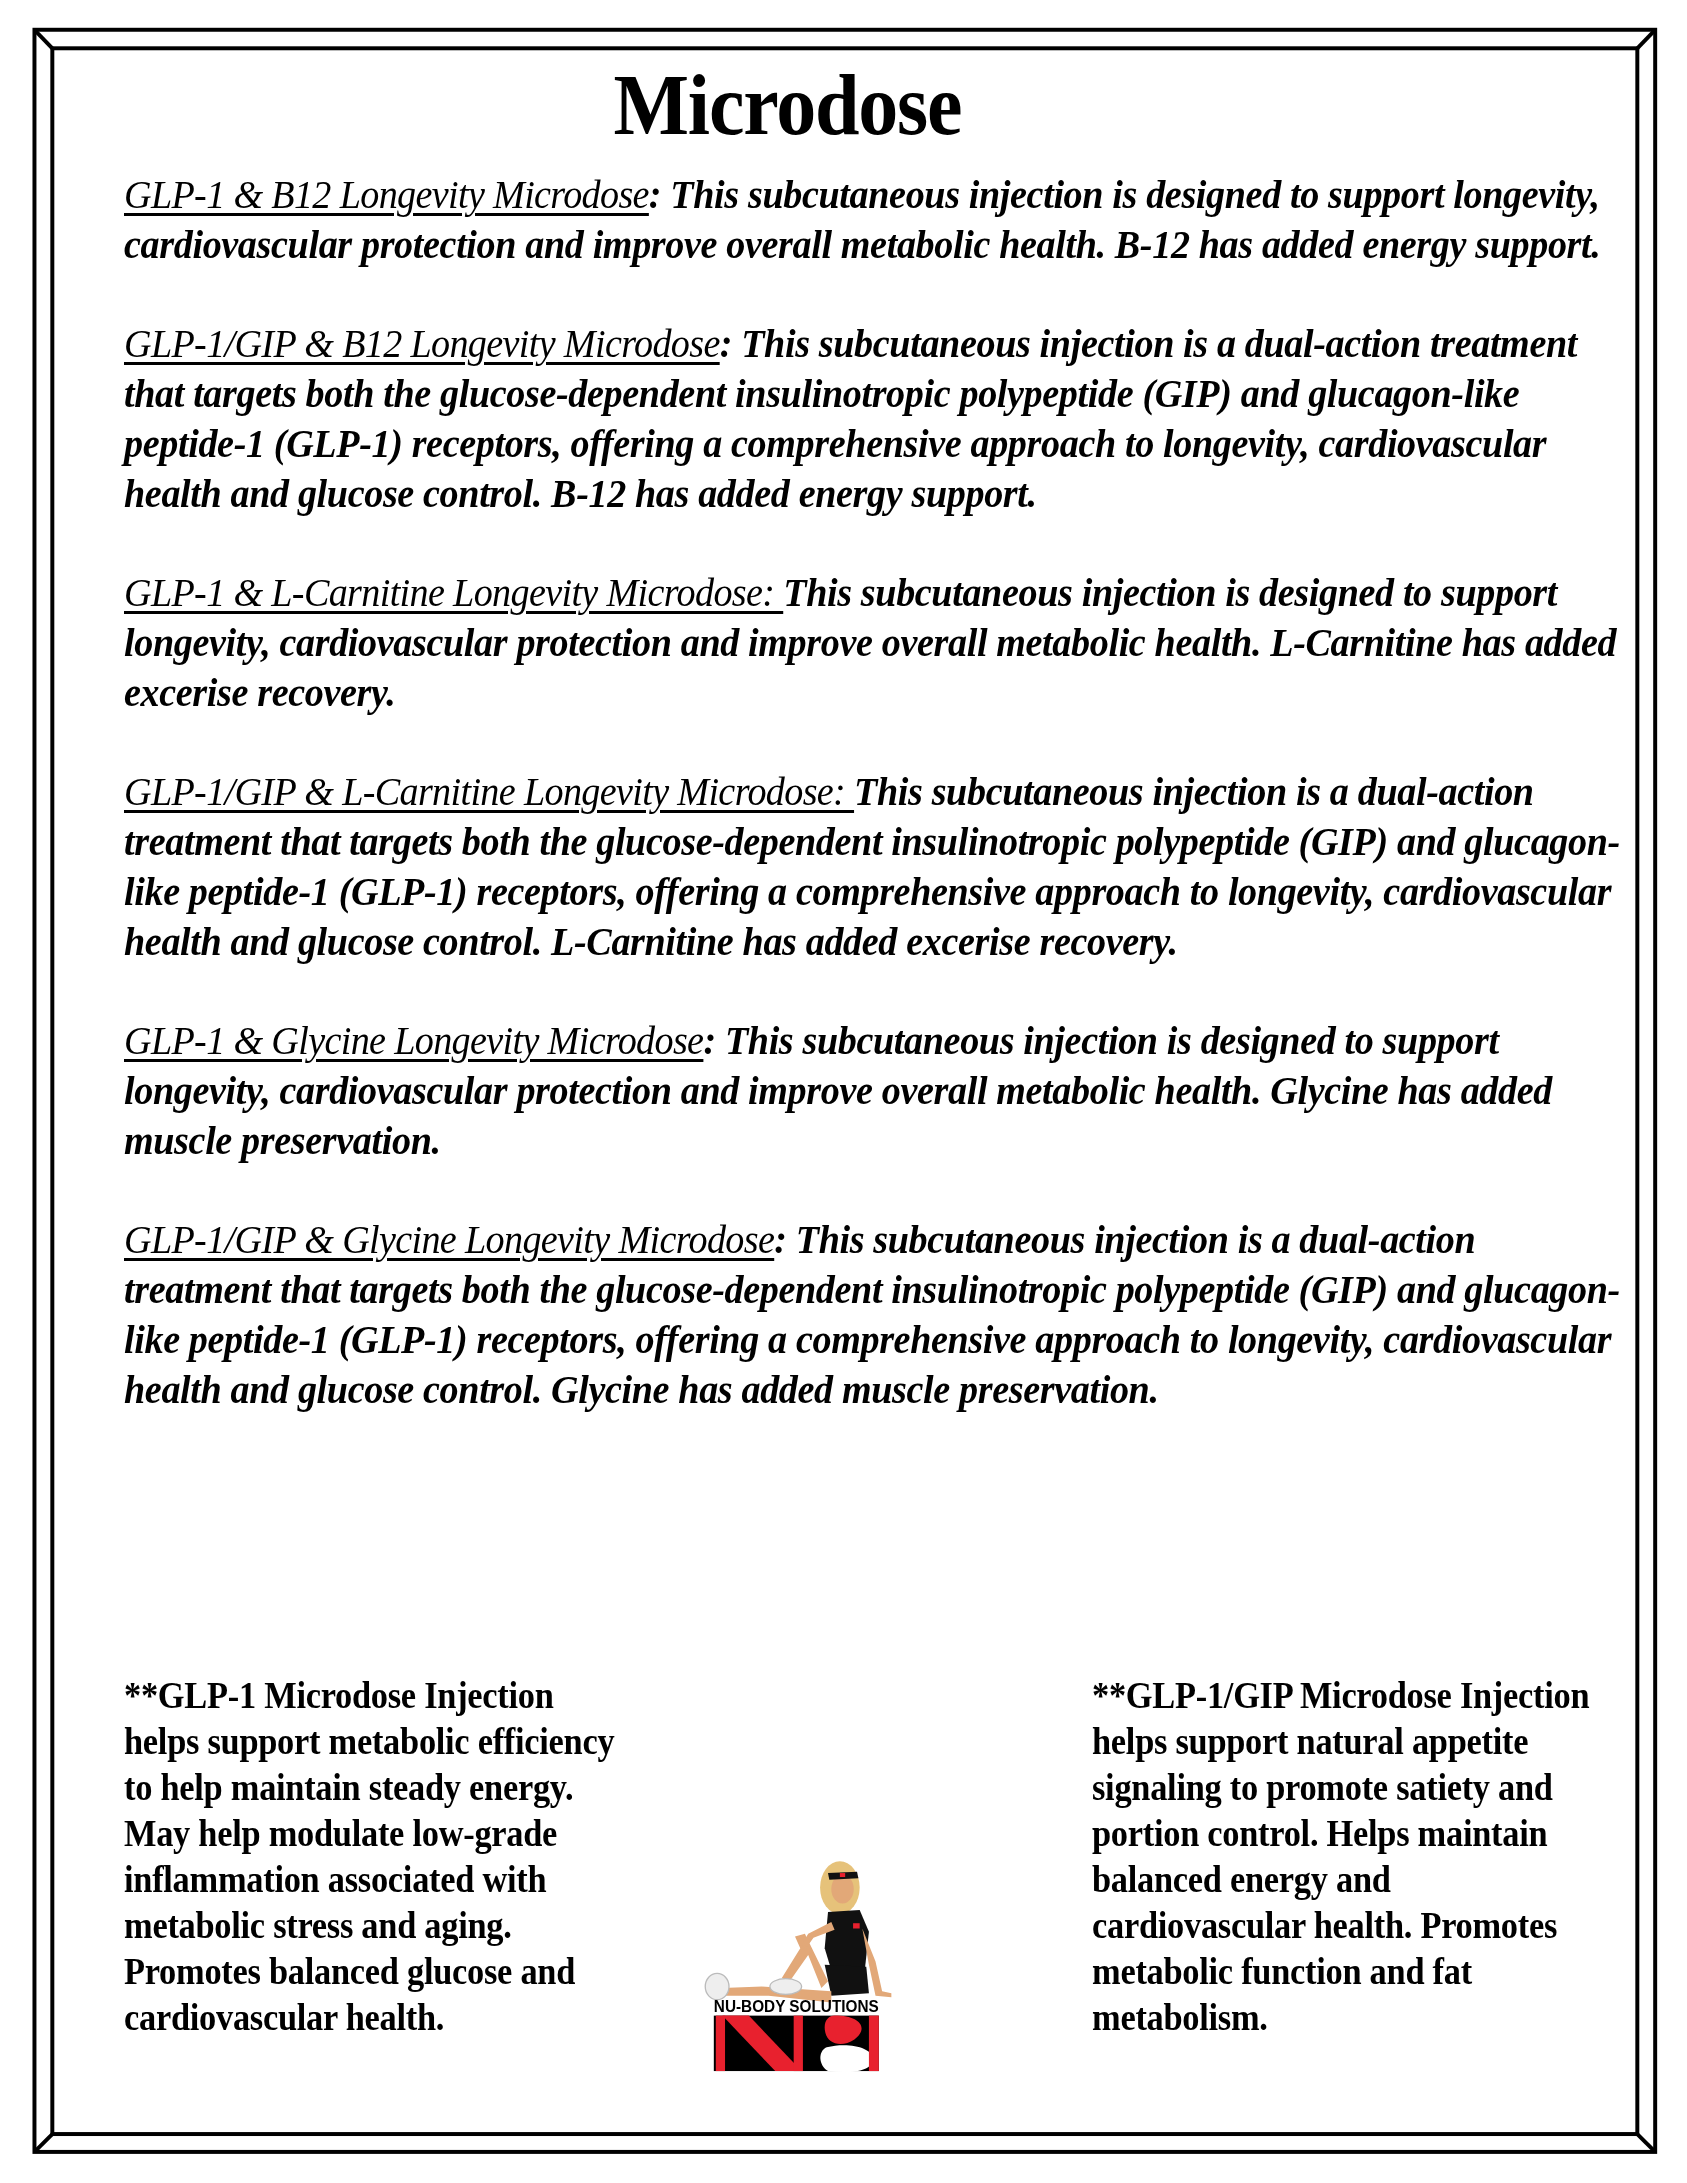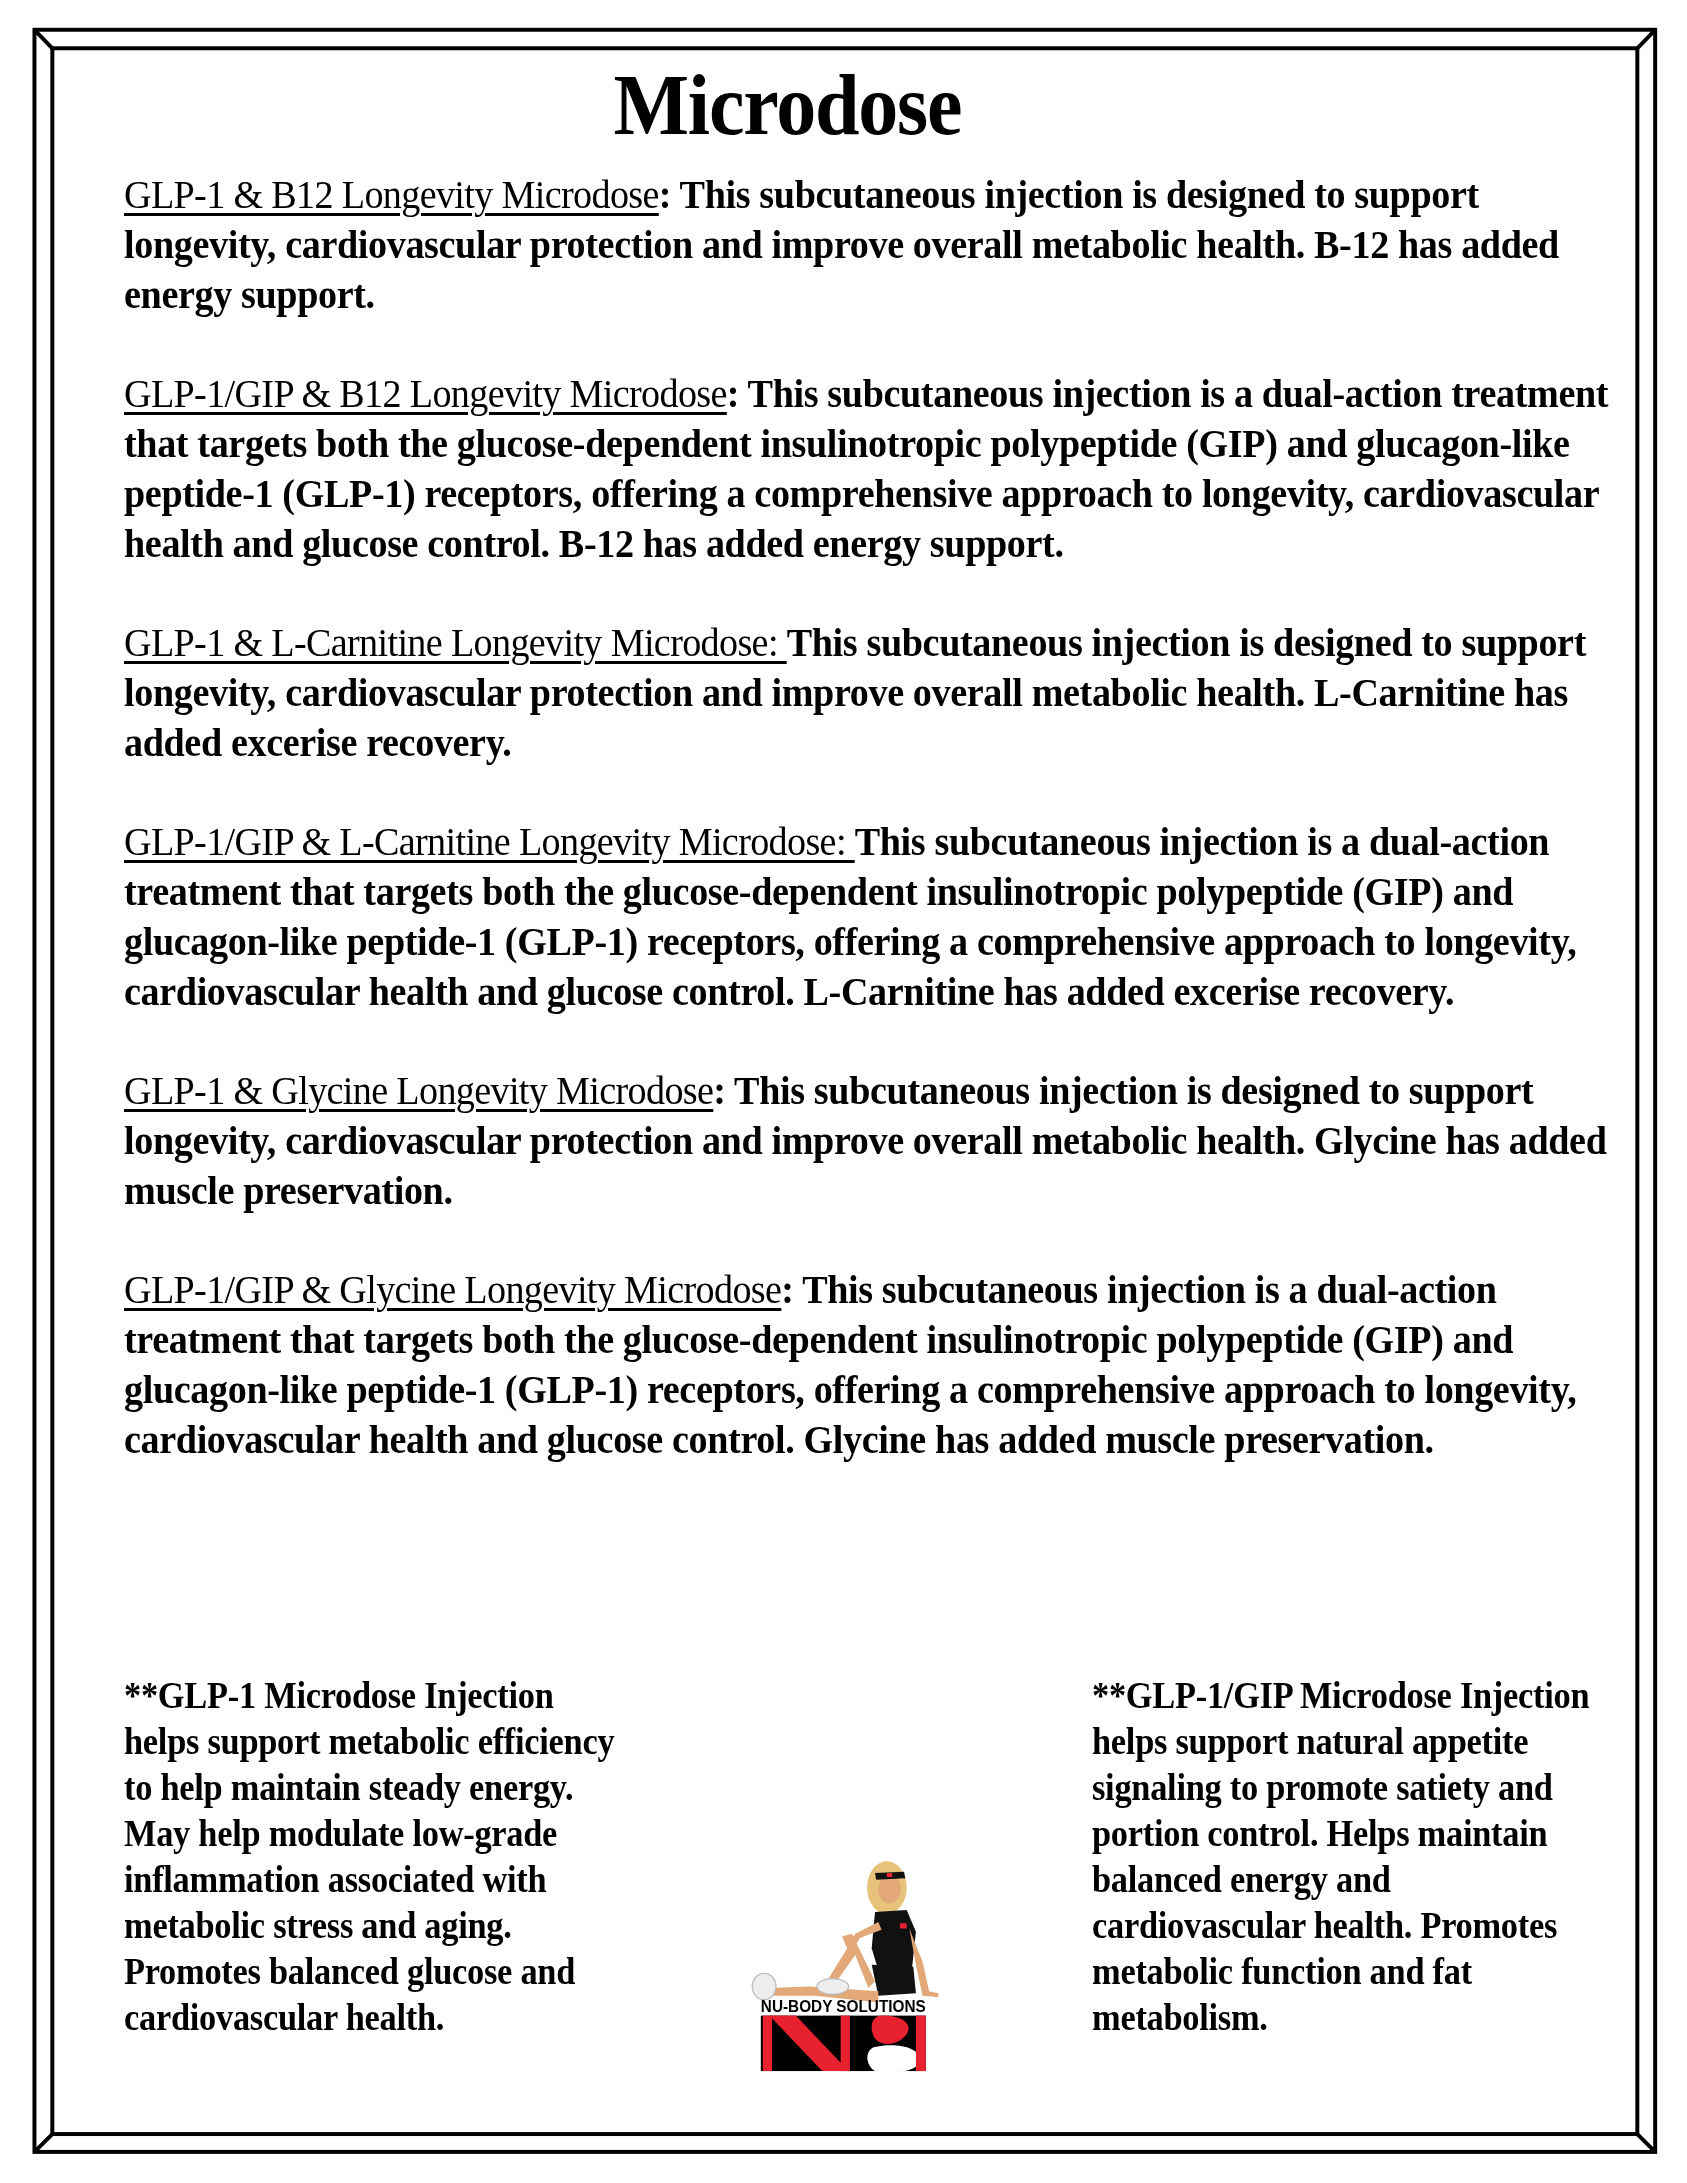--- a/index.html
+++ b/index.html
@@ -34,20 +34,21 @@
       line-height: 106px;
       letter-spacing: -1.3px;
       transform: scaleX(0.92);
       transform-origin: 787px 0;
     }
     .sections {
       position: absolute;
       left: 124px;
       top: 169px;
       width: 1502px;
+      font-style: italic;
     }
     .section {
       font-weight: bold;
       font-size: 41px;
       line-height: 50px;
       margin-bottom: 49px;
       transform: scaleX(0.93);
       transform-origin: 0 0;
       width: 1614px;
       letter-spacing: -0.4px;
@@ -72,21 +73,21 @@
     .footnote-left {
       left: 124px;
       width: 536px;
     }
     .footnote-right {
       left: 1092px;
       width: 543px;
     }
     .logo {
       position: absolute;
-      left: 743px;
+      left: 696px;
       top: 1849px;
       width: 198px;
       height: 225px;
     }
     .logo svg {
       width: 100%;
       height: 100%;
     }
     .brand-text {
       font-family: "Liberation Sans", "DejaVu Sans", sans-serif;

